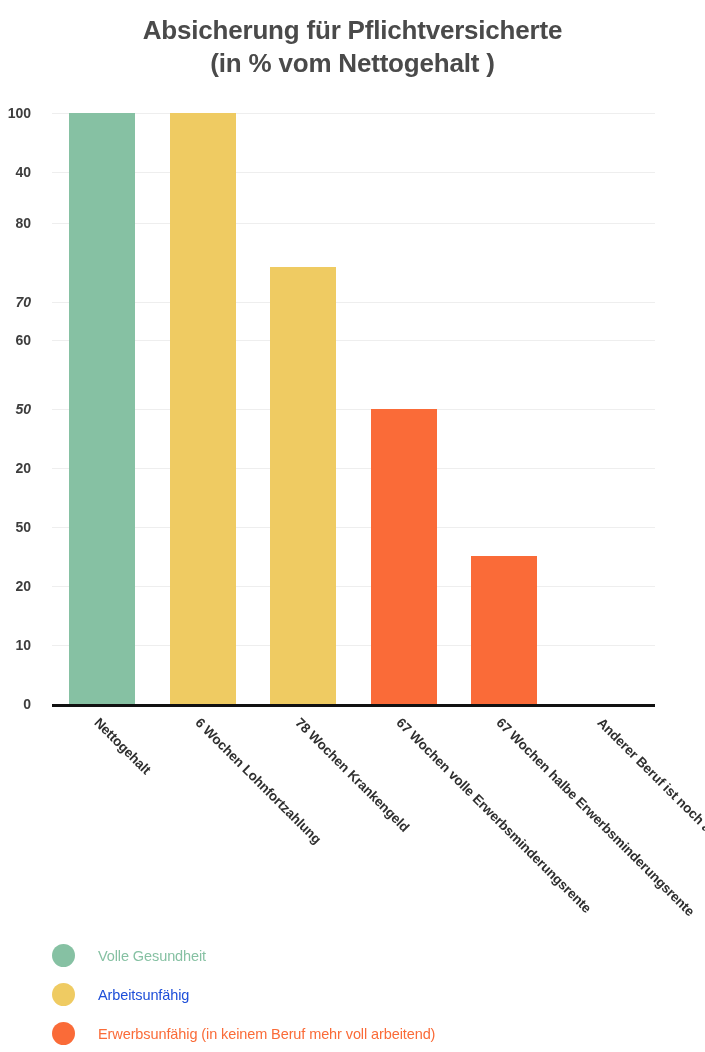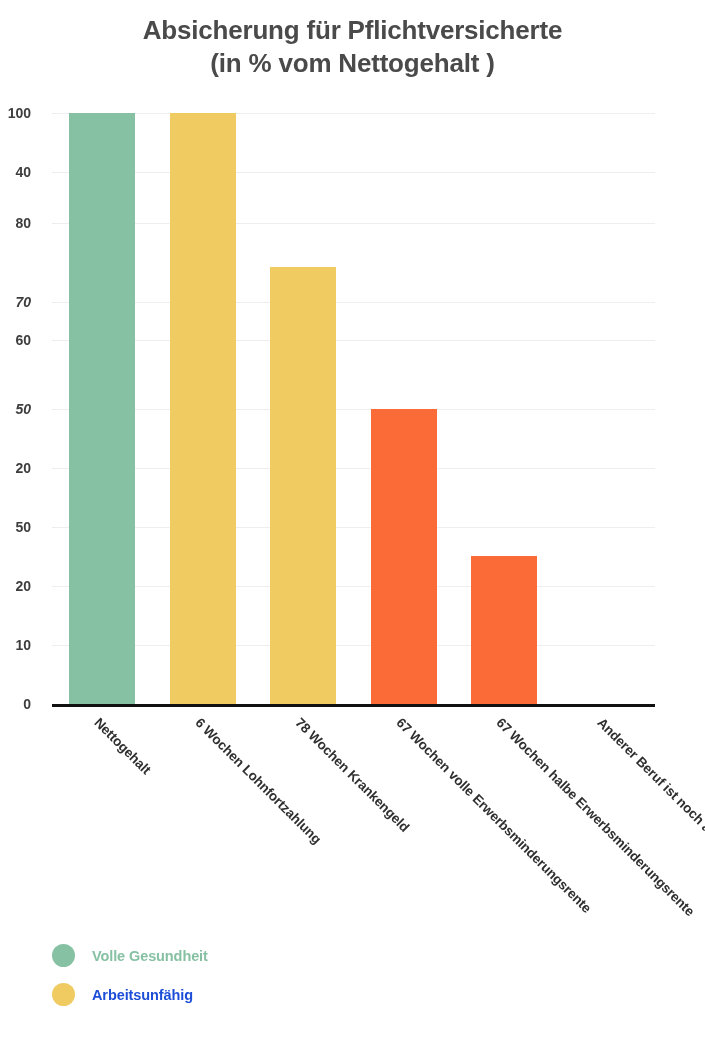--- a/index.html
+++ b/index.html
@@ -138,23 +138,23 @@
     display: flex;
     align-items: center;
   }
   .legend-dot {
     width: 23px;
     height: 23px;
     border-radius: 50%;
     flex: 0 0 auto;
   }
   .legend-label {
-    margin-left: 17px;
+    margin-left: 23px;
     font-size: 14.5px;
-    font-weight: bold;
+    font-weight: normal;
     letter-spacing: -0.1px;
     white-space: nowrap;
   }
 </style>
 </head>
 <body>
 
 <div id="page">
 
   <div class="chart-title">
@@ -243,15 +243,19 @@
 
   <div class="legend" id="legend">
       <div class="legend-row">
         <span class="legend-dot" style="background: rgb(134, 193, 163);"></span>
         <span class="legend-label" style="color: rgb(134, 193, 163);">Volle Gesundheit</span>
       </div>
       <div class="legend-row">
         <span class="legend-dot" style="background: rgb(239, 203, 98);"></span>
         <span class="legend-label" style="color: #1d4ed8;">Arbeitsunfähig</span>
       </div>
+      <div class="legend-row">
+        <span class="legend-dot" style="background: rgb(250, 107, 56);"></span>
+        <span class="legend-label" style="color: rgb(250, 107, 56);">Erwerbsunfähig (in keinem Beruf mehr voll arbeitend)</span>
+      </div>
     </div>
 
 </div>
 
 </body></html>

